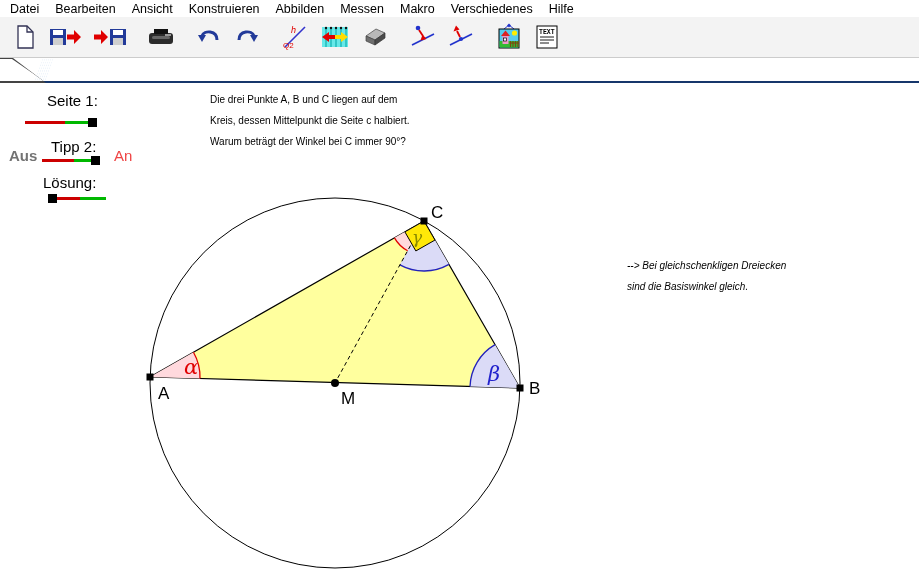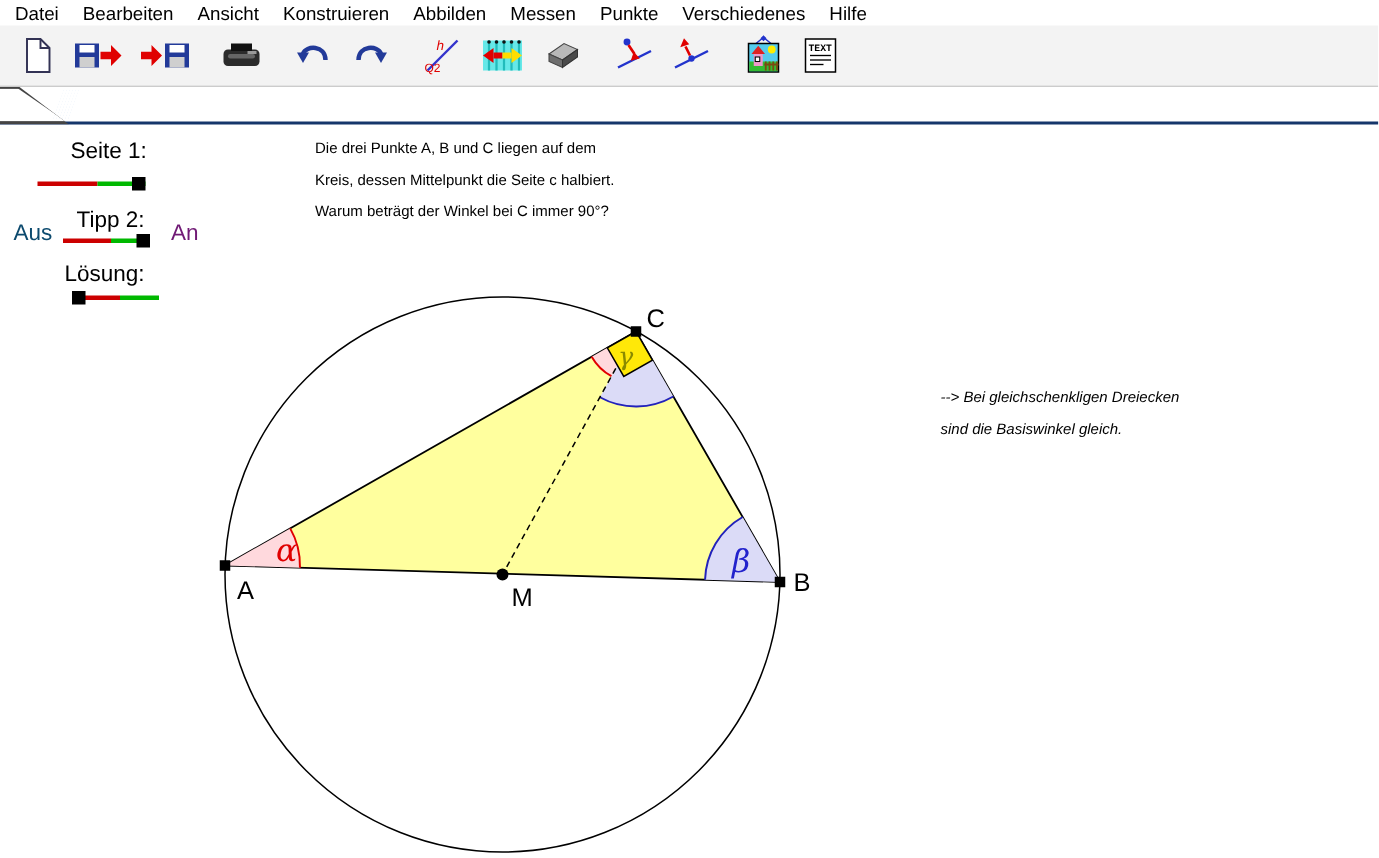--- a/index.html
+++ b/index.html
@@ -28,21 +28,21 @@
   .tab.active{background:#444;z-index:4;}
   .tab.active .tab-in{background:#fff;color:#000;font-weight:bold;font-size:15px;bottom:0;}
   .tab-spacer{position:relative;height:25px;width:46px;margin-right:-14px;background:#444;z-index:1;
        clip-path:polygon(0 0,13px 0,46px 100%,0 100%);}
   .tab-spacer .sp-in{position:absolute;top:1px;left:0;right:1px;bottom:2px;background:#fff;
        clip-path:polygon(0 0,12px 0,44px 100%,0 100%);}
   
   .overlay{position:absolute;white-space:pre-line;}
   .ctl-label{position:absolute;font-size:15px;}
   .txt{font-size:10px;line-height:21px;margin-left:20px;}
-  .red{color:#0c4a6e;} .green{color:#701a75;}
+  .red{color:#737373;font-weight:bold;} .green{color:#ef4444;}
   .toggle{position:absolute;height:10px;}
   .toggle .tr{position:absolute;top:4px;height:3px;}
   .toggle .tr-red{left:0;width:55%;background:#cc0000;}
   .toggle .tr-green{left:55%;right:0;background:#00b800;}
   .toggle .hd{position:absolute;top:1px;width:9px;height:9px;background:#000;}
   .toggle.on .hd{right:0;}
   .toggle.off .hd{left:0;}
   #fig{position:absolute;top:82px;left:0;width:919px;height:490px;}
 </style>
 </head>
@@ -50,21 +50,21 @@
 
 <div class="screen">
 
   <div class="menubar">
     <span class="menu-item">Datei</span>
     <span class="menu-item">Bearbeiten</span>
     <span class="menu-item">Ansicht</span>
     <span class="menu-item">Konstruieren</span>
     <span class="menu-item">Abbilden</span>
     <span class="menu-item">Messen</span>
-    <span class="menu-item">Punkte</span>
+    <span class="menu-item">Makro</span>
     <span class="menu-item">Verschiedenes</span>
     <span class="menu-item">Hilfe</span>
   </div>
 
   <div class="toolbar">
     <div class="tool-group">
       <div class="tool-btn">
         <svg width="26" height="26" viewBox="0 0 26 26">
             <path d="M6 2 L15 2 L21 8 L21 24 L6 24 Z" fill="#fff" stroke="#333355" stroke-width="1.3"></path>
             <path d="M15 2 L15 8 L21 8" fill="none" stroke="#333355" stroke-width="1.3"></path>

